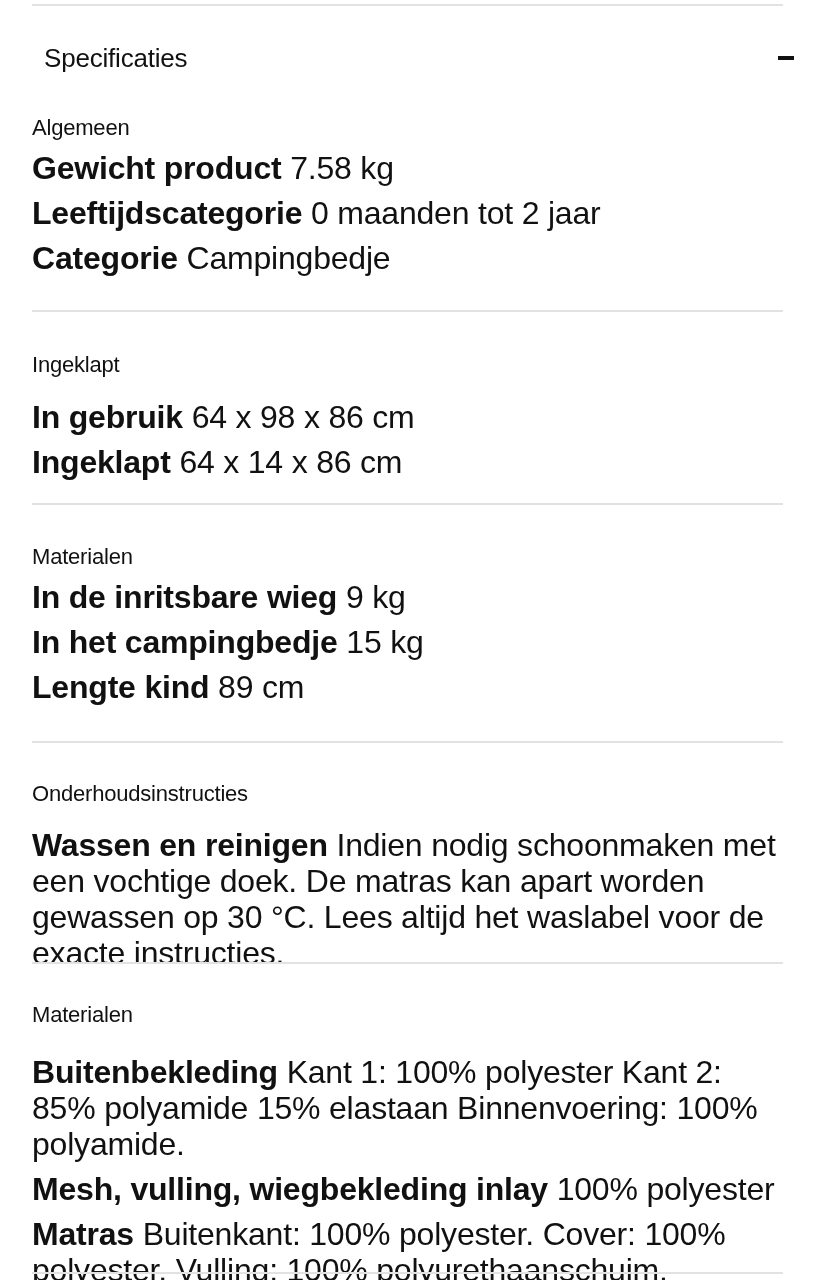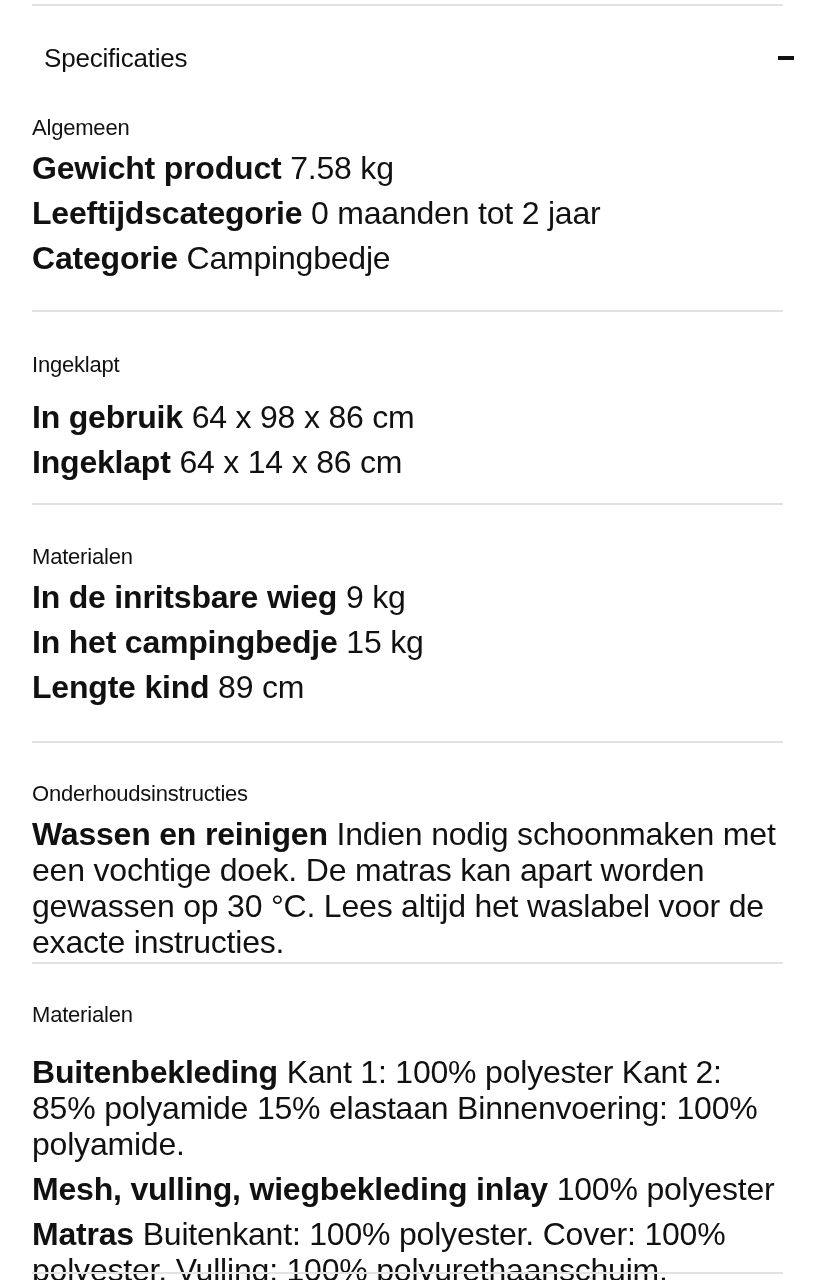--- a/index.html
+++ b/index.html
@@ -122,21 +122,21 @@
   <div class="row">
     <span class="lbl">Lengte kind</span>
     <span>89 cm</span>
   </div>
 </div>
 
 <div class="divider" style="top:741px;"></div>
 
 <div class="section" style="top:772px;">
   <div class="section-title">Onderhoudsinstructies</div>
-  <div class="row" style="margin-top:0; width:751px;">
+  <div class="row" style="margin-top:11px; width:751px;">
     <span class="lbl">Wassen en reinigen</span>
     <span>Indien nodig schoonmaken met een vochtige doek. De matras kan apart worden gewassen op 30 °C. Lees altijd het waslabel voor de exacte instructies.</span>
   </div>
 </div>
 
 <div class="divider" style="top:962px;"></div>
 
 <div class="section" style="top:993px;">
   <div class="section-title">Materialen</div>
   <div class="row" style="margin-top:17px;">

